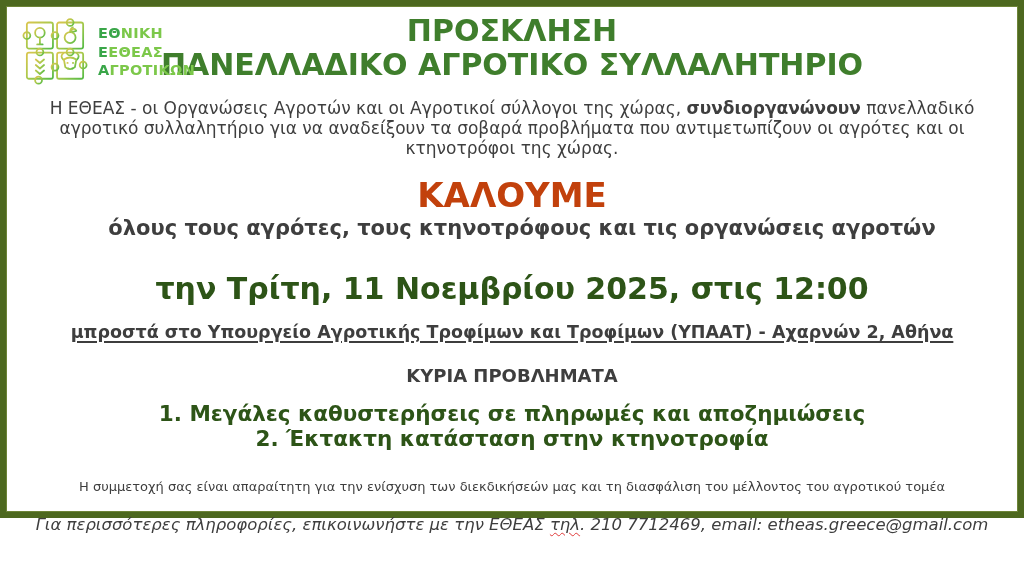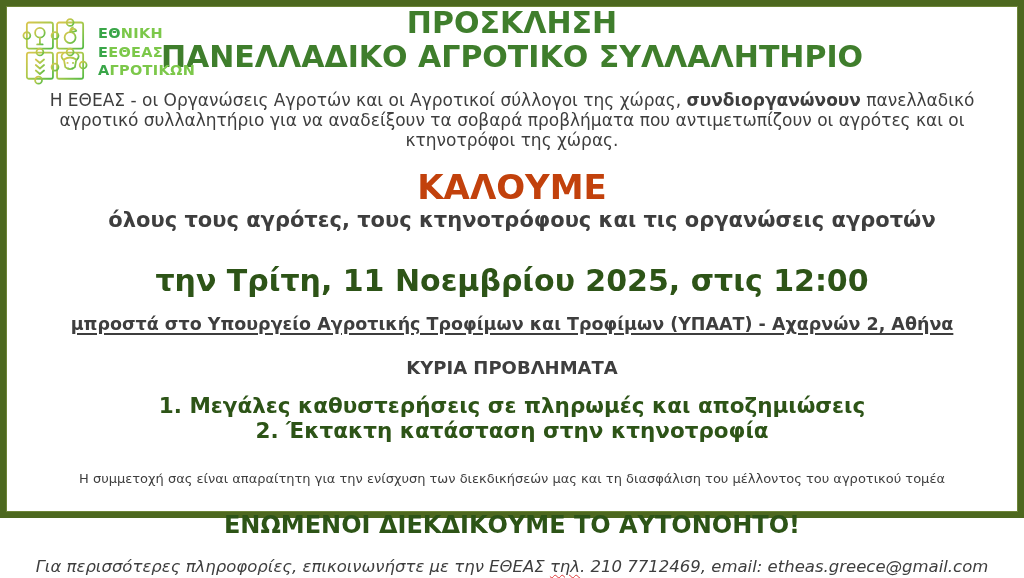--- a/index.html
+++ b/index.html
@@ -32,21 +32,21 @@
   .logo-text .rest { color: #7cc84a; }
 
   
   .title-line {
     font-size: 30px;
     line-height: 34px;
     font-weight: bold;
     color: #3f7e2c;
     padding-top: 0;
   }
-  .title-line.first { }
+  .title-line.first { padding-top: 8px; }
 
   .intro {
     margin: 16px auto 0;
     max-width: 985px;
     font-size: 17px;
     line-height: 20px;
     color: #3e3e3e;
   }
   .intro b { font-weight: bold; }
 
@@ -200,17 +200,16 @@
   <div class="call-location">μπροστά στο Υπουργείο Αγροτικής Τροφίμων και Τροφίμων (ΥΠΑΑΤ) - Αχαρνών 2, Αθήνα</div>
 
   <div class="problems-heading">ΚΥΡΙΑ ΠΡΟΒΛΗΜΑΤΑ</div>
   <div class="problems-list">
     <div class="problem-item">1. Μεγάλες καθυστερήσεις σε πληρωμές και αποζημιώσεις</div>
     <div class="problem-item">2. Έκτακτη κατάσταση στην κτηνοτροφία</div>
   </div>
 
   <p class="participation">Η συμμετοχή σας είναι απαραίτητη για την ενίσχυση των διεκδικήσεών μας και τη διασφάλιση του μέλλοντος του αγροτικού τομέα</p>
 
-  <div class="slogan">ΕΝΩΜΕΝΟΙ ΔΙΕΚΔΙΚΟΥΜΕ ΤΟ ΑΥΤΟΝΟΗΤΟ!</div>
 
   <div class="contact"><span>Για περισσότερες πληροφορίες, επικοινωνήστε με την ΕΘΕΑΣ </span><span class="squiggle">τηλ</span><span>. 210 7712469, email: etheas.greece@gmail.com</span></div>
 
 </div>
 
 </body></html>

